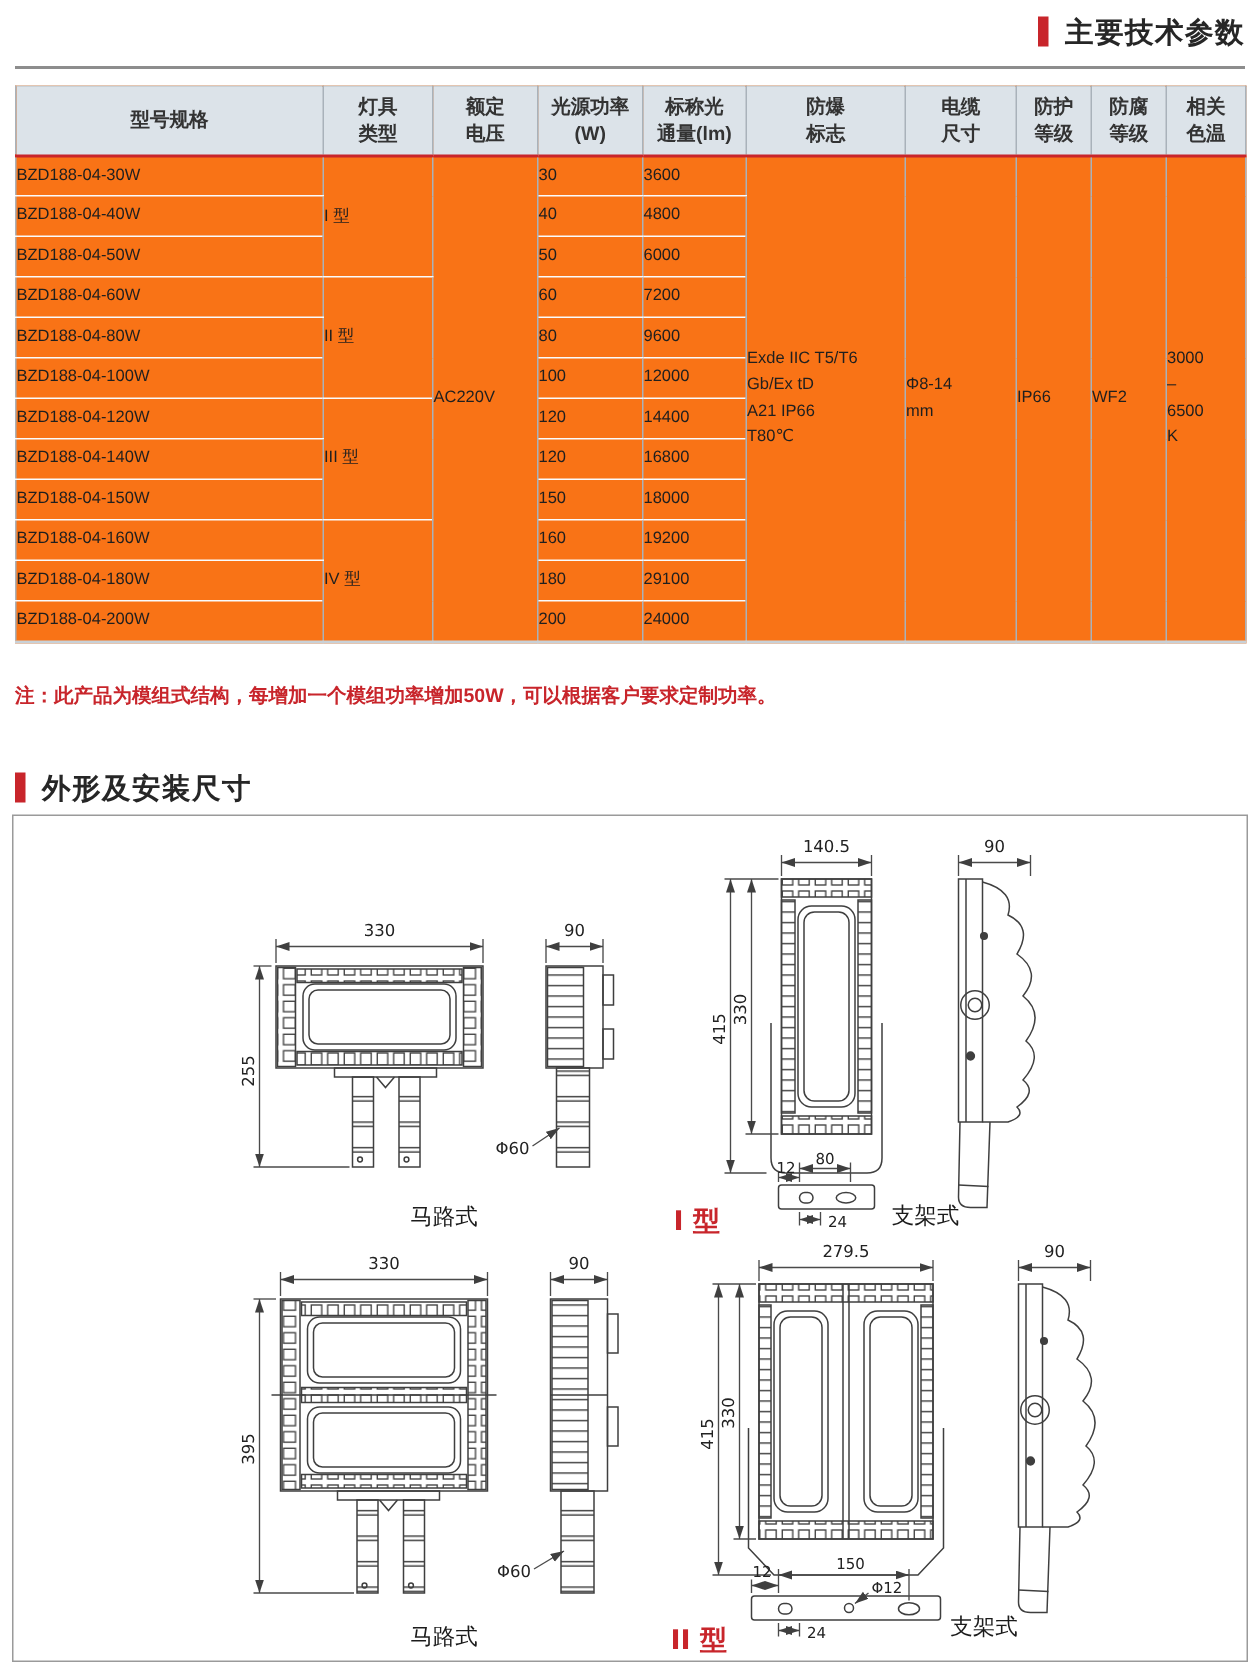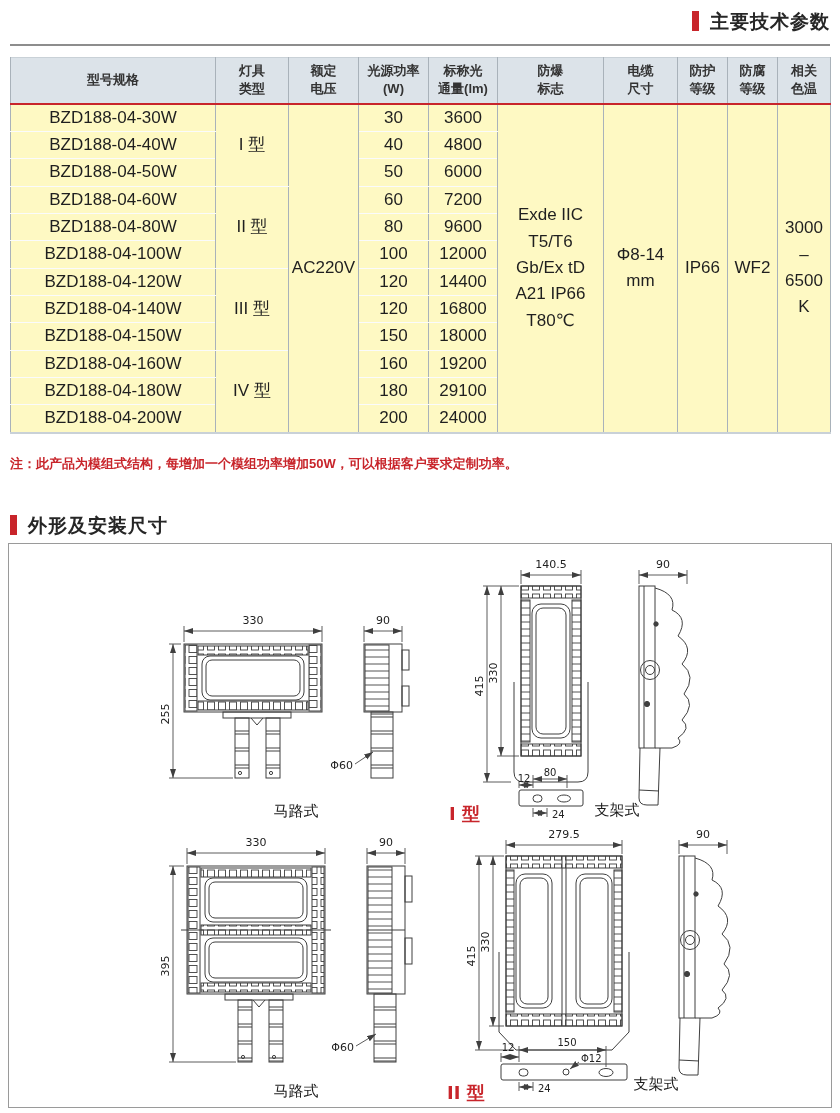--- a/index.html
+++ b/index.html
@@ -12,27 +12,27 @@
   .sec-header { position:absolute; left:10px; width:820px;
     border-bottom:2px solid #8d8d8d; padding-bottom:9px; }
   .sec-header .bar { display:inline-block; width:7px; height:20px;
     background:#c8252b; margin-right:11px; vertical-align:-3px; }
   .sec-header .txt { font-size:19px; font-weight:bold; color:#262626; letter-spacing:1px; }
   #sec1 { top:9px;text-align:right; }
   #sec2 { top:513px; }
 
   
   #spec { position:absolute; top:57px; left:10px; width:820px;
-    border-collapse:collapse; table-layout:fixed; background:#fef9c3;
+    border-collapse:collapse; table-layout:fixed; background:#f97316;
     border-top:1px solid #c9d1d7; border-bottom:2px solid #c9d1d7; }
   #spec th { background:#dce3e9; height:46px; font-size:13px; font-weight:bold;
     color:#333; text-align:center; vertical-align:middle;
     border-left:1px solid #a9b2ba; border-right:1px solid #a9b2ba;
     border-bottom:2px solid #c8252b; white-space:pre-line; line-height:1.4; }
-  #spec td { height:27px; font-size:17px; color:#1f1f1f; text-align:center;
+  #spec td { height:27px; font-size:11px; color:#1f1f1f; 
     vertical-align:middle; border-left:1px solid #a9b2ba; border-right:1px solid #a9b2ba;
     border-bottom:1px solid #fafbfc; white-space:pre-line; line-height:1.55; }
 
   .note { position:absolute; top:455px; left:10px; font-size:13px;
     font-weight:bold; color:#c8252b;text-align:right; }
 
   
   .panel { position:absolute; top:543px; left:8px; width:824px; height:565px;
     border:1px solid #9a9a9a; background:#fff; }
   .panel svg { position:absolute; overflow:visible; }

